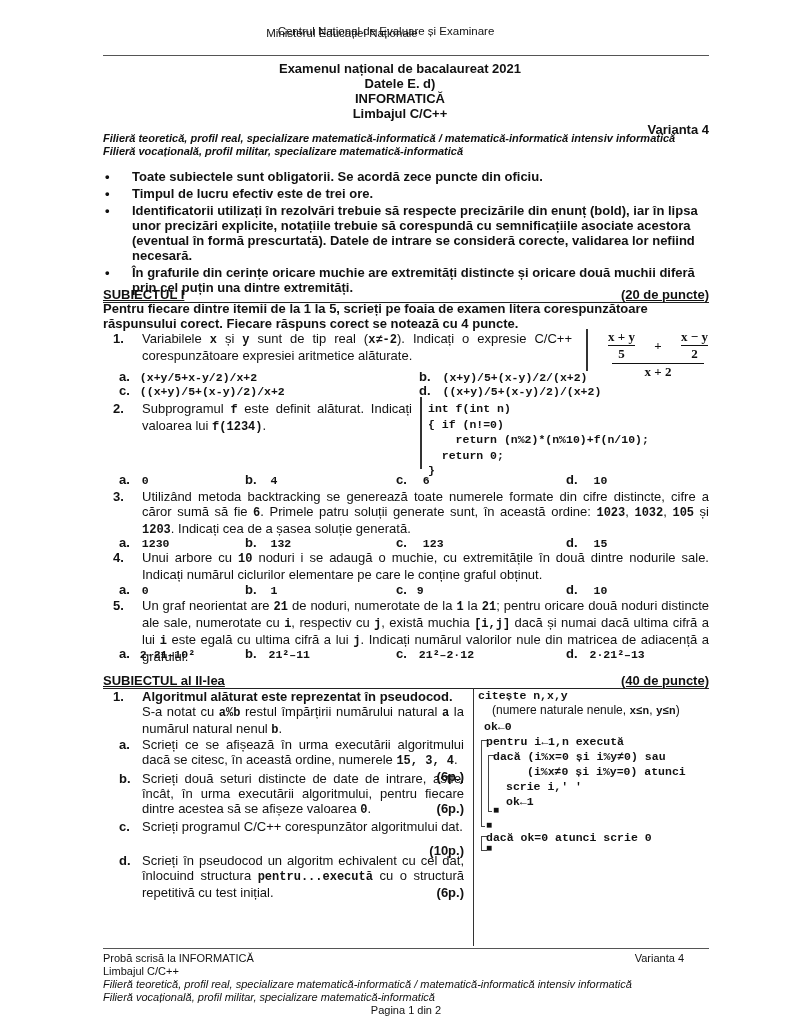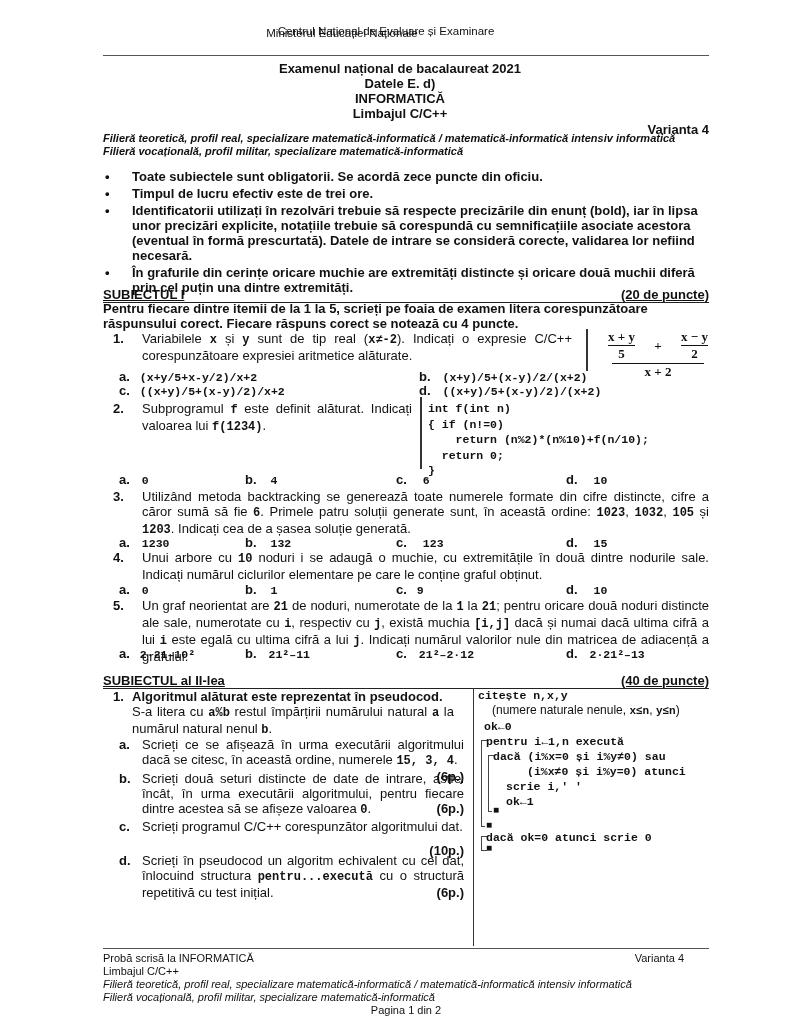--- a/index.html
+++ b/index.html
@@ -125,23 +125,23 @@
 <div class="abs" style="top:644px; left:566px;"><span class="opt-l">d.</span><span class="opt-v" style="margin-left:12px;">2·21²–13</span></div>
 
 <div class="abs subj-head" style="top:673px;">
   <span>SUBIECTUL al II-lea</span>
   <span>(40 de puncte)</span>
 </div>
 
 <div class="abs vline" style="top:688px; left:473px; height:258px; border-left-width:1.5px;"></div>
 
 <div class="abs qnum" style="top:689px; left:113px;">1.</div>
-<div class="abs qtext" style="top:689px; left:132px; width:322px;">
+<div class="abs qtext" style="top:689px; left:142px; width:322px;">
   <div style="font-weight:bold;">Algoritmul alăturat este reprezentat în pseudocod.</div>
-  <div><span>S-a litera cu </span><span class="mono">a%b</span><span> restul împărțirii numărului natural </span><span class="mono">a</span><span> la numărul natural nenul </span><span class="mono">b</span><span>.</span></div>
+  <div><span>S-a notat cu </span><span class="mono">a%b</span><span> restul împărțirii numărului natural </span><span class="mono">a</span><span> la numărul natural nenul </span><span class="mono">b</span><span>.</span></div>
 </div>
 
 <div class="abs qtext" style="top:737px; left:119px; width:345px;">
   <span class="opt-l" style="position:absolute; left:0;">a.</span>
   <div style="margin-left:23px;"><span>Scrieți ce se afișează în urma executării algoritmului dacă se citesc, în această ordine, numerele </span><span class="mono">15, 3, 4</span><span>.</span><span class="pts" style="float:right;">(6p.)</span></div>
 </div>
 <div class="abs qtext" style="top:771px; left:119px; width:345px;">
   <span class="opt-l" style="position:absolute; left:0;">b.</span>
   <div style="margin-left:23px;"><span>Scrieți două seturi distincte de date de intrare, astfel încât, în urma executării algoritmului, pentru fiecare dintre acestea să se afișeze valoarea </span><span class="mono">0</span><span>.</span><span class="pts" style="float:right;">(6p.)</span></div>
 </div>

